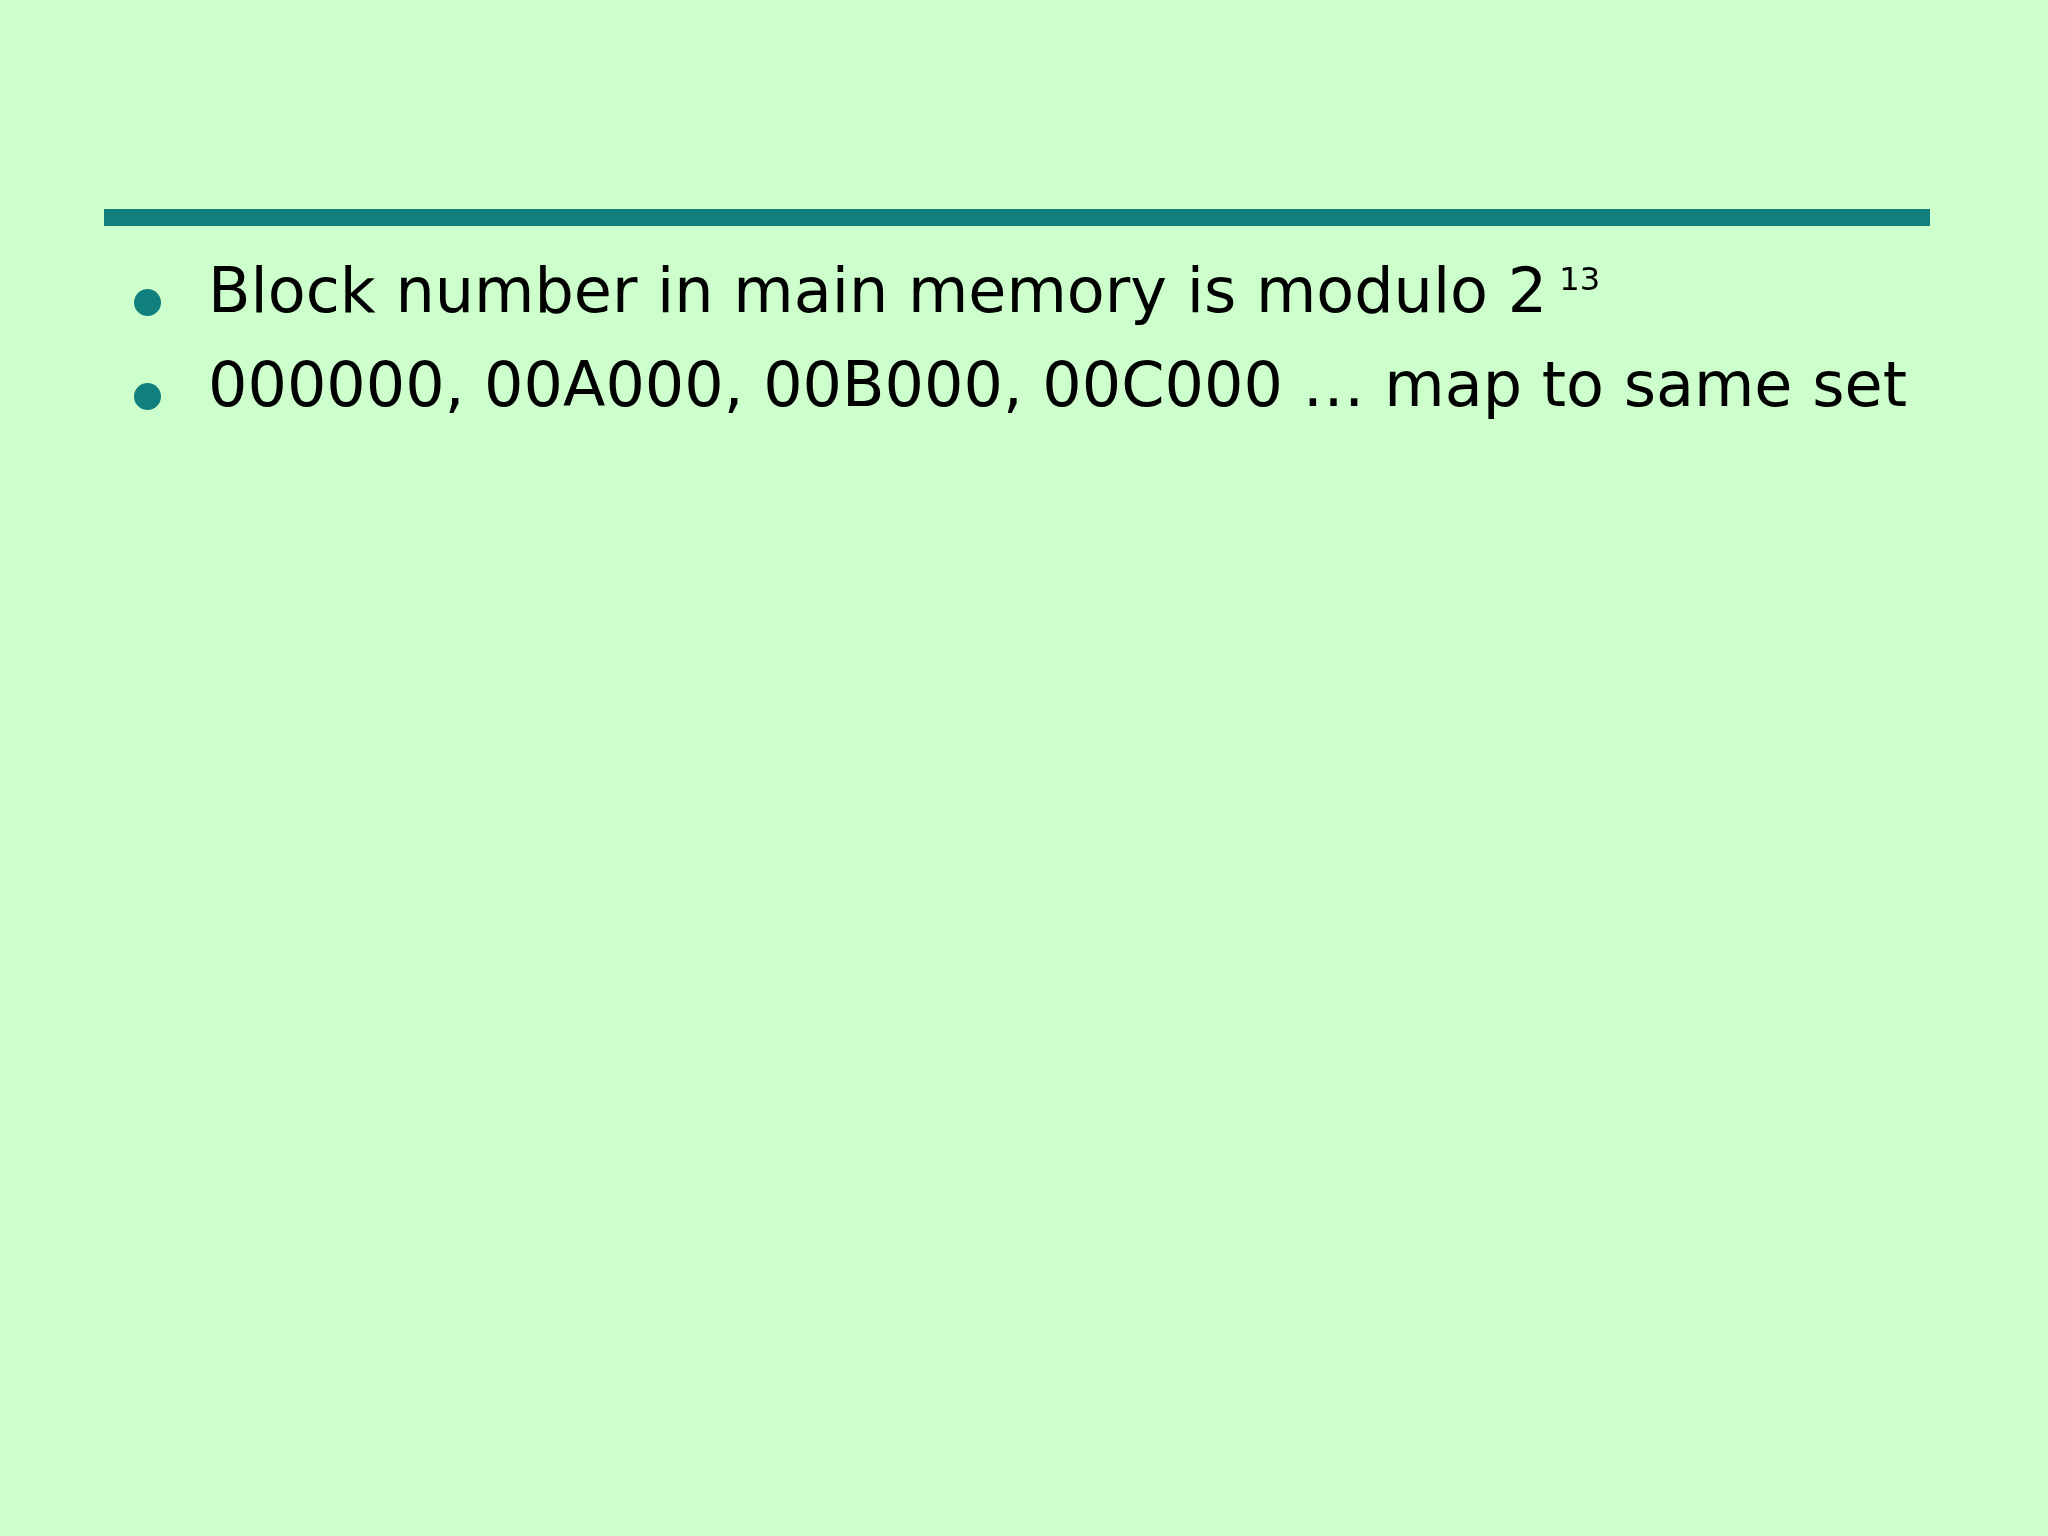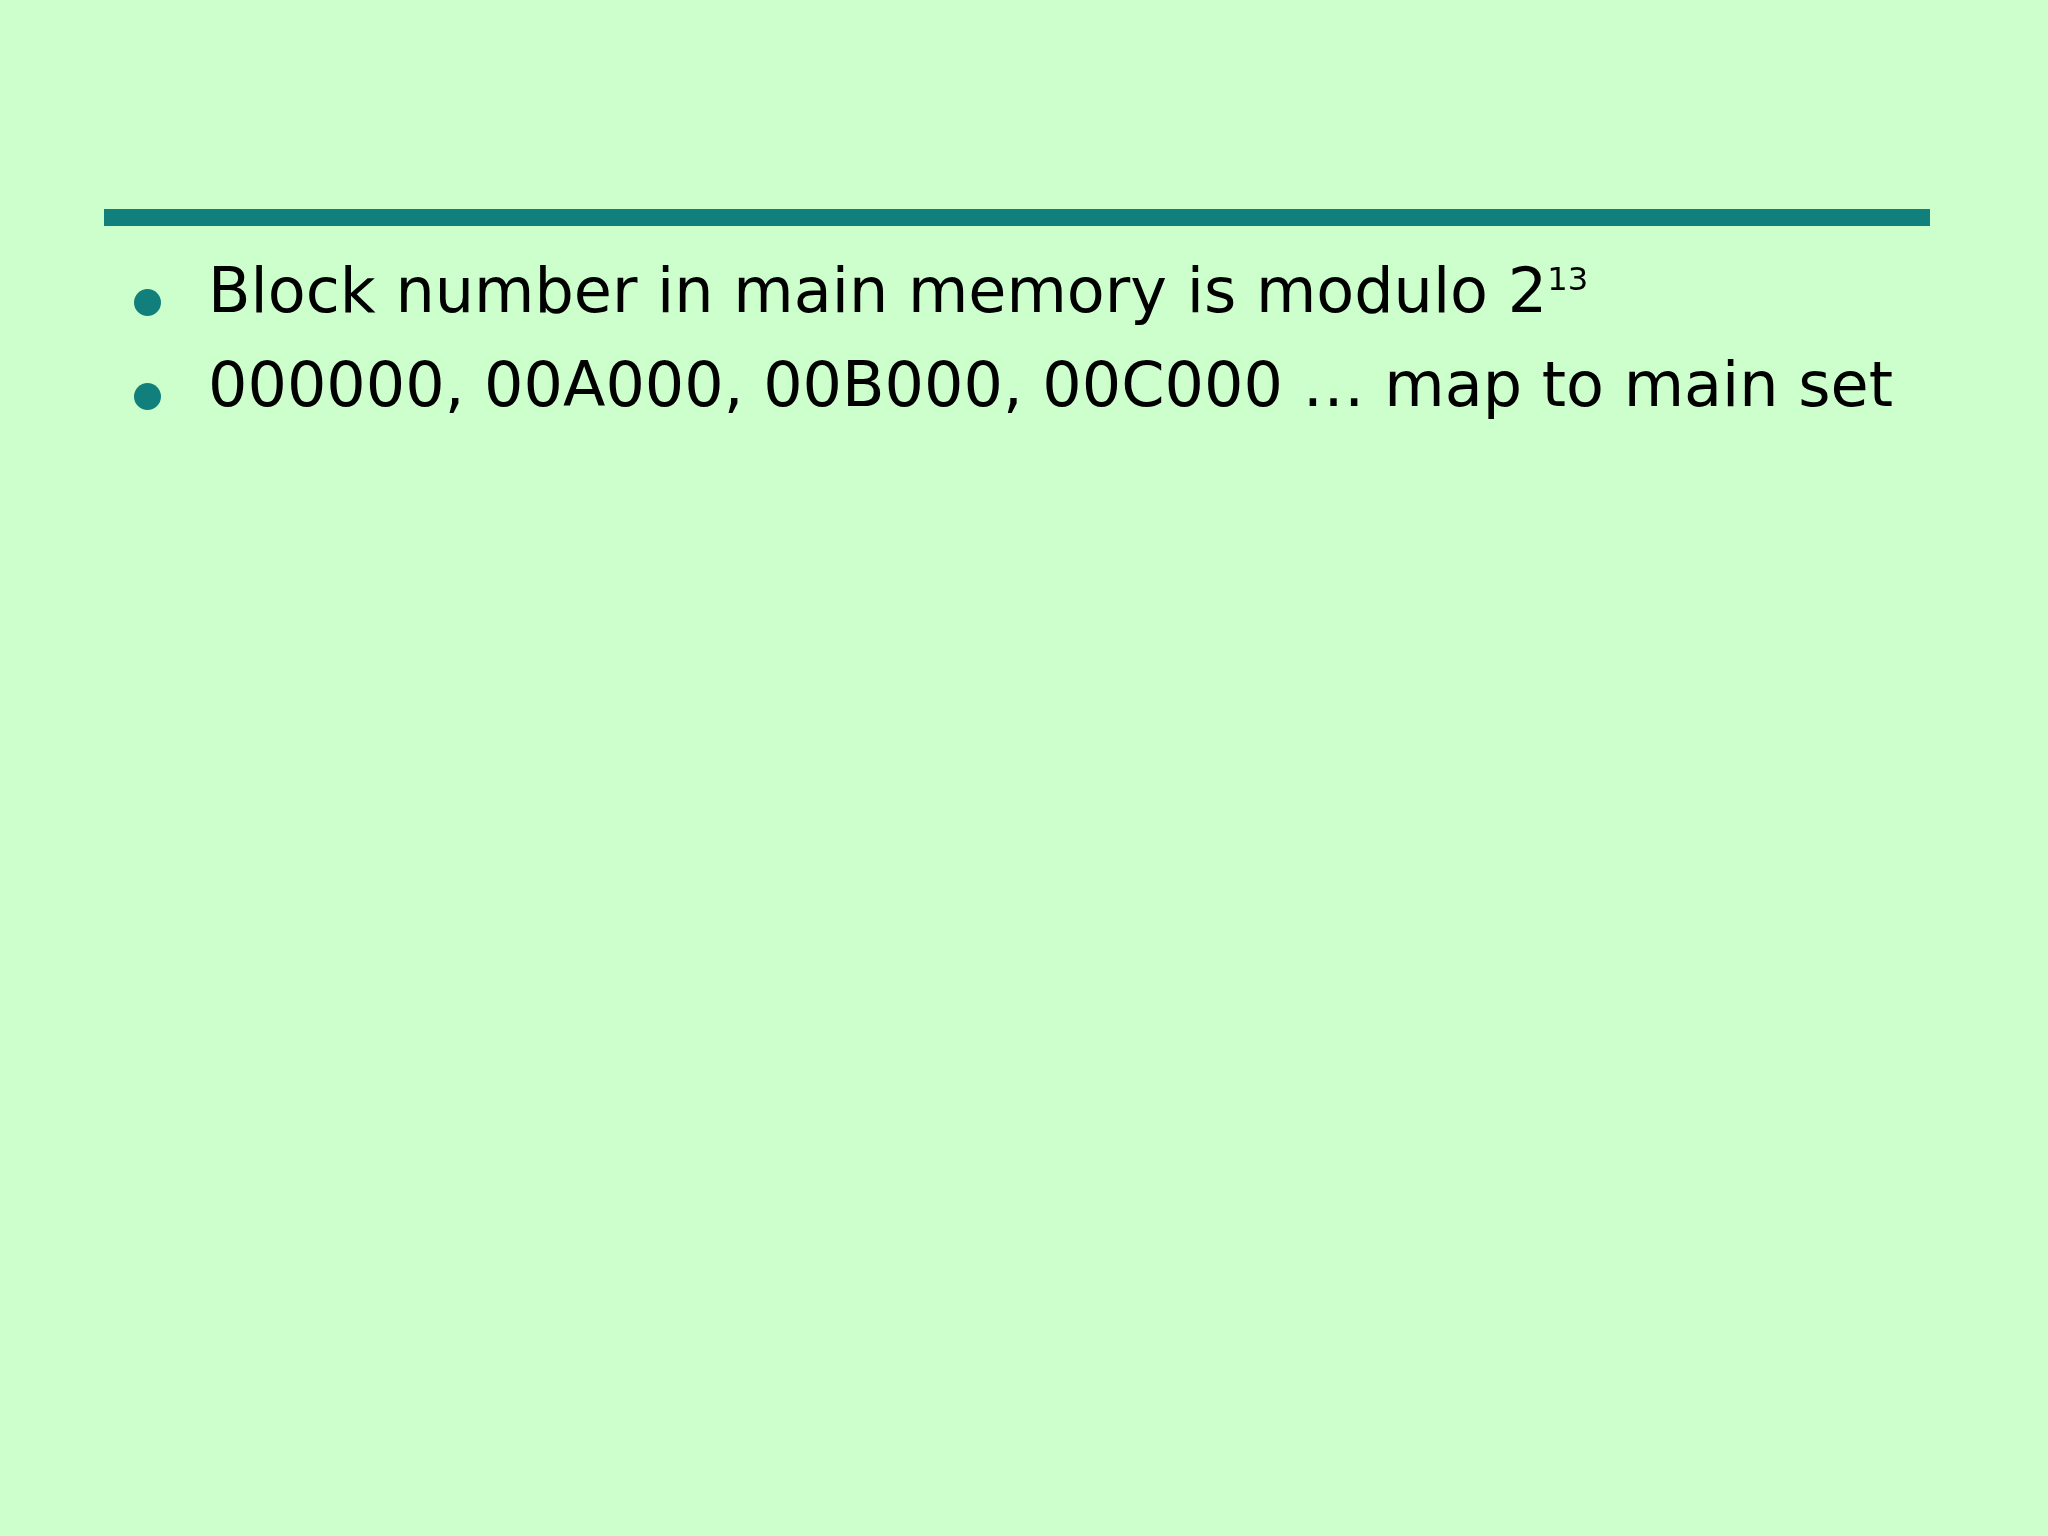--- a/index.html
+++ b/index.html
@@ -84,38 +84,39 @@
   }
 
   .bullet-text {
     display: block;
   }
 
   .sup {
     font-size: 0.52em;
     vertical-align: super;
     line-height: 0;
+    margin-left: 12px;
   }
 </style>
 </head>
 <body>
 
 <div id="slide">
 
 
   <div id="title-rule"></div>
 
   <ul id="body-list">
 
 
     <li class="bullet-item">
       <span class="bullet-marker"></span>
       <span class="bullet-text"><span>Block number in main memory is modulo 2</span><span class="sup">13</span></span>
     </li>
 
     <li class="bullet-item">
       <span class="bullet-marker"></span>
-      <span class="bullet-text">000000, 00A000, 00B000, 00C000 … map to main set</span>
+      <span class="bullet-text">000000, 00A000, 00B000, 00C000 … map to same set</span>
     </li>
 
   </ul>
 
 </div>
 
 </body></html>

